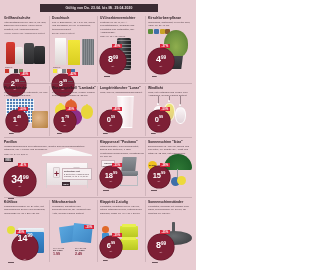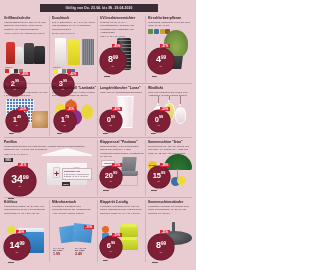--- a/index.html
+++ b/index.html
@@ -493,21 +493,21 @@
   <div class="info-box" style="left:101px; top:160px; width:14px; height:7px; text-align:center;">BESTE QUALITÄT</div>
   <div class="art" style="left:116px; top:155px; width:28px; height:32px;">
     <div class="chair-seat" style="left:6px; top:2px; width:14px; height:14px; transform:skewX(-6deg);"></div>
     <div class="chair-seat" style="left:4px; top:16px; width:18px; height:5px;"></div>
     <div class="chair-frame" style="left:4px; top:20px; width:0.9px; height:11px;"></div>
     <div class="chair-frame" style="left:21px; top:20px; width:0.9px; height:11px;"></div>
     <div class="chair-frame" style="left:4px; top:30px; width:18px; height:0.9px;"></div>
   </div>
   <div class="price-badge small" style="left:100px; top:166px;">
     <div class="pb-main">
-      <span>20</span>
+      <span>18</span>
         <span class="pb-cents">99</span>
     </div>
     <div class="pb-unit">St.</div>
   </div>
   <div class="discount-flag" style="left:112px; top:163px;">-33%</div>
   <div class="old-price" style="left:103px; top:189px;">29.99</div>
 
   <div class="tile" style="left:148px; top:140px; width:44px;">
     <div class="t-title">Sonnenschirm "Ibiza"</div>
     <div class="t-desc">Durchmesser ca. 180 cm, Bezug aus Polyester, UV-Schutz 30+, Mast aus Stahl ca. 32 mm, mit Knickgelenk.</div>
@@ -533,21 +533,21 @@
 
   <div class="tile" style="left:4px; top:200px; width:44px;">
     <div class="t-title">Kühlbox</div>
     <div class="t-desc">Fassungsvermögen ca. 24 Liter, mit abnehmbarem Deckel und Tragegriff, Innenmaße ca. 30 x 22 x 35 cm.</div>
   </div>
   <div class="art" style="left:6px; top:222px; width:44px; height:32px;">
     <div style="position:absolute; left:1px; top:4px; width:8px; height:8px; background:#e4e03a; border-radius:50%;"></div>
     <div class="cooler-lid" style="left:12px; top:6px; width:26px; height:5px;"></div>
     <div class="cooler-body" style="left:12px; top:10px; width:26px; height:21px;"></div>
   </div>
-  <div class="price-badge" style="left:4px; top:234px;">
+  <div class="price-badge" style="left:12px; top:234px;justify-content:space-between;">
     <div class="pb-main">
       <span>14</span>
         <span class="pb-cents">99</span>
     </div>
     <div class="pb-unit">St.</div>
   </div>
   <div class="discount-flag" style="left:16px; top:230px;">-40%</div>
   <div class="old-price" style="left:8px; top:261px;">24.99</div>
 
   <div class="tile" style="left:52px; top:200px; width:44px;">

